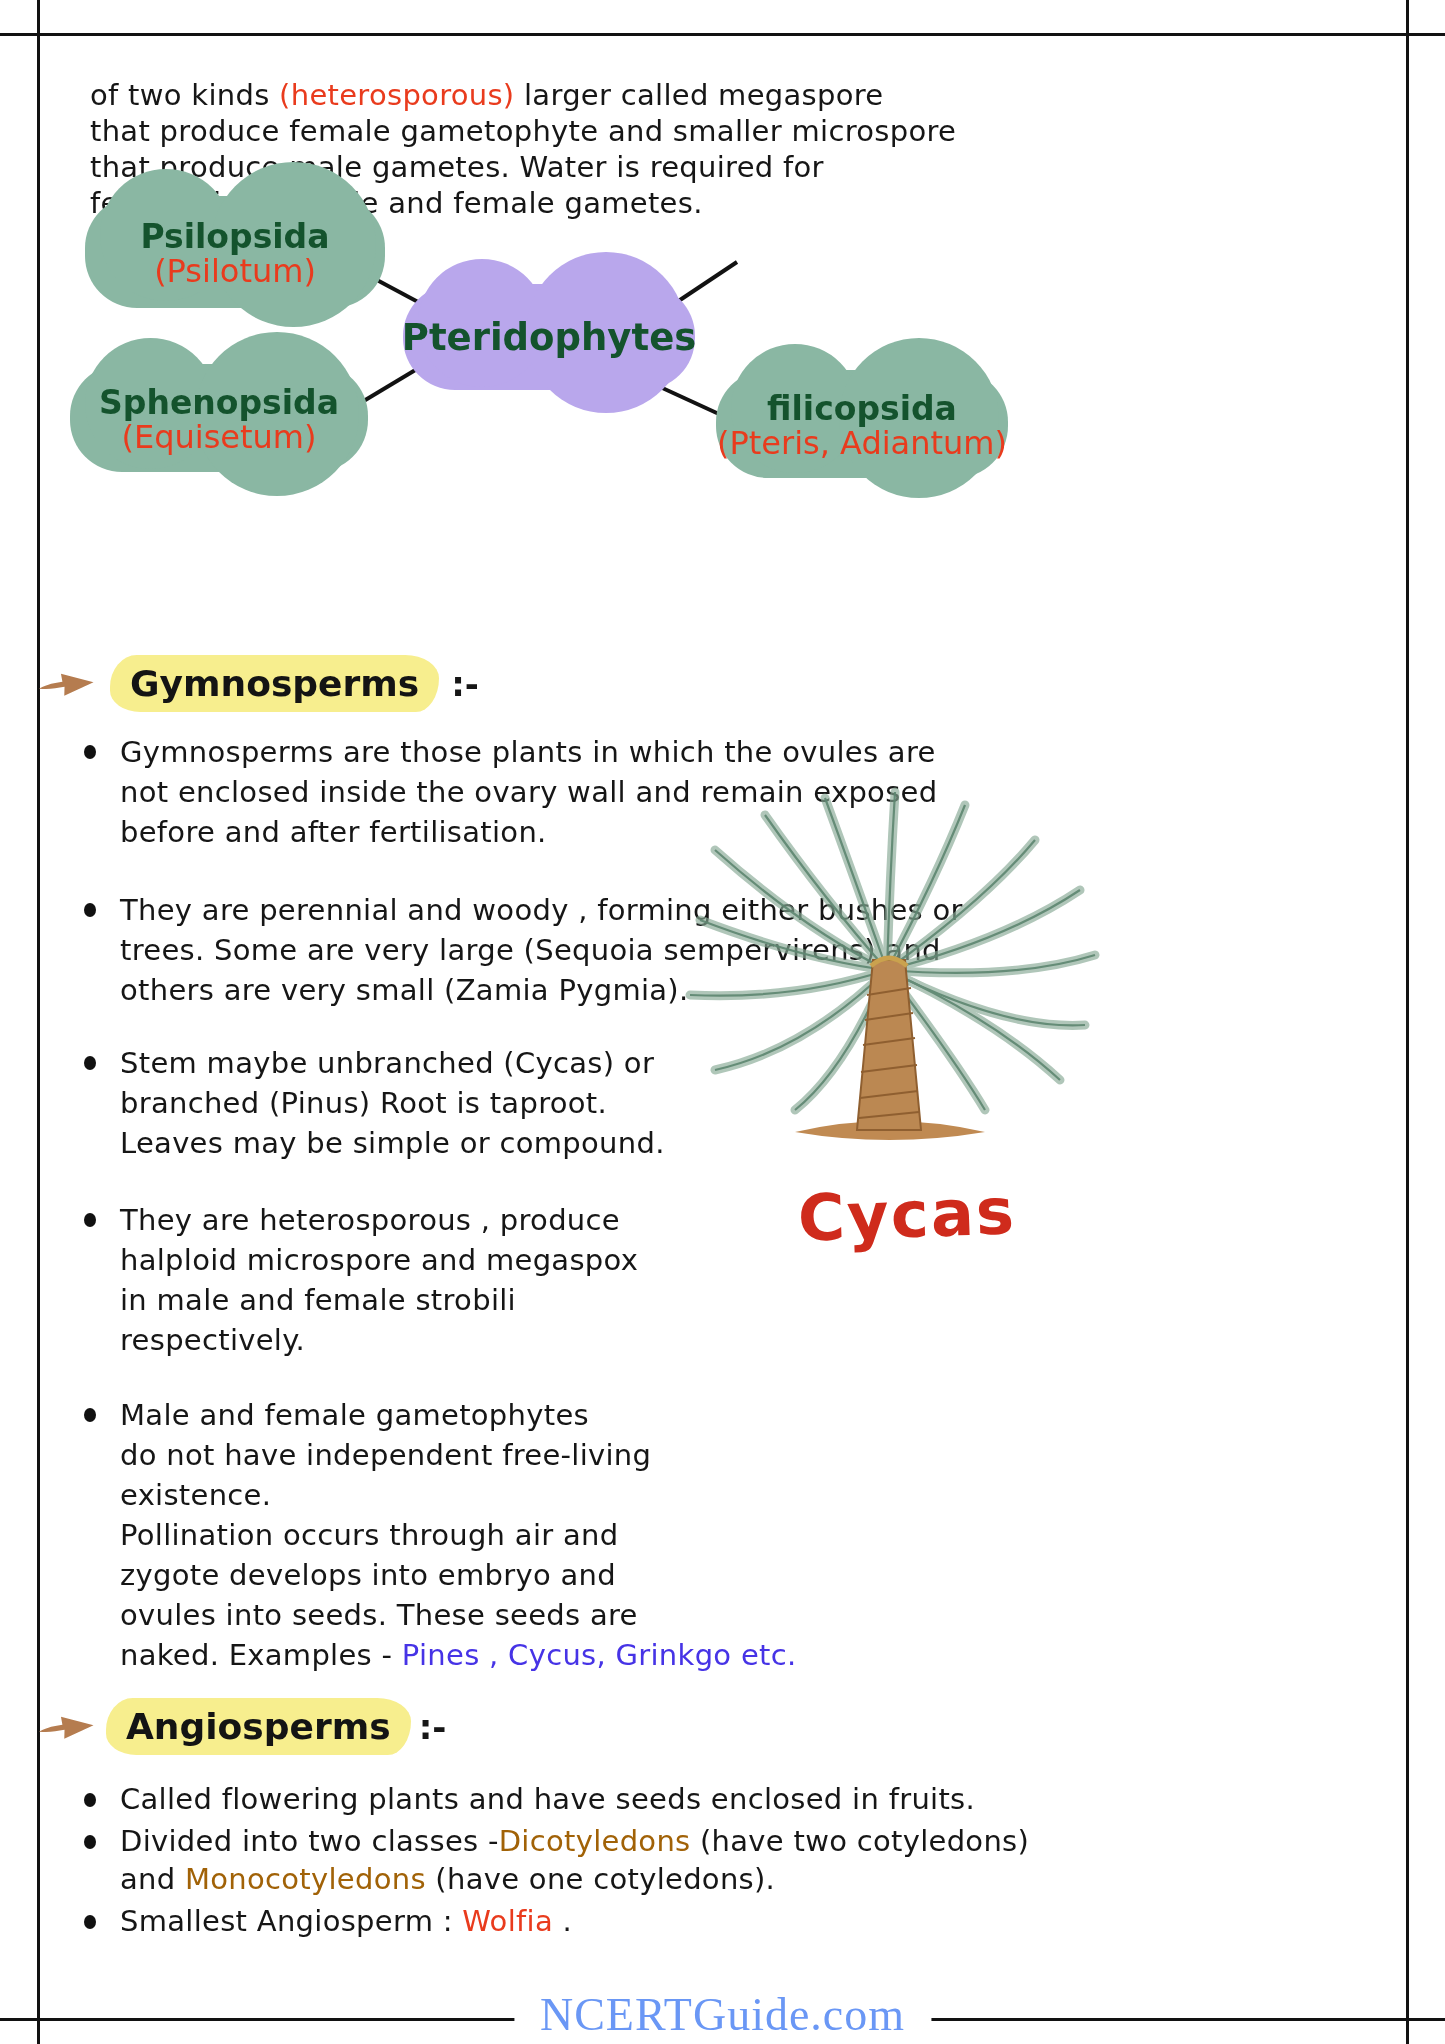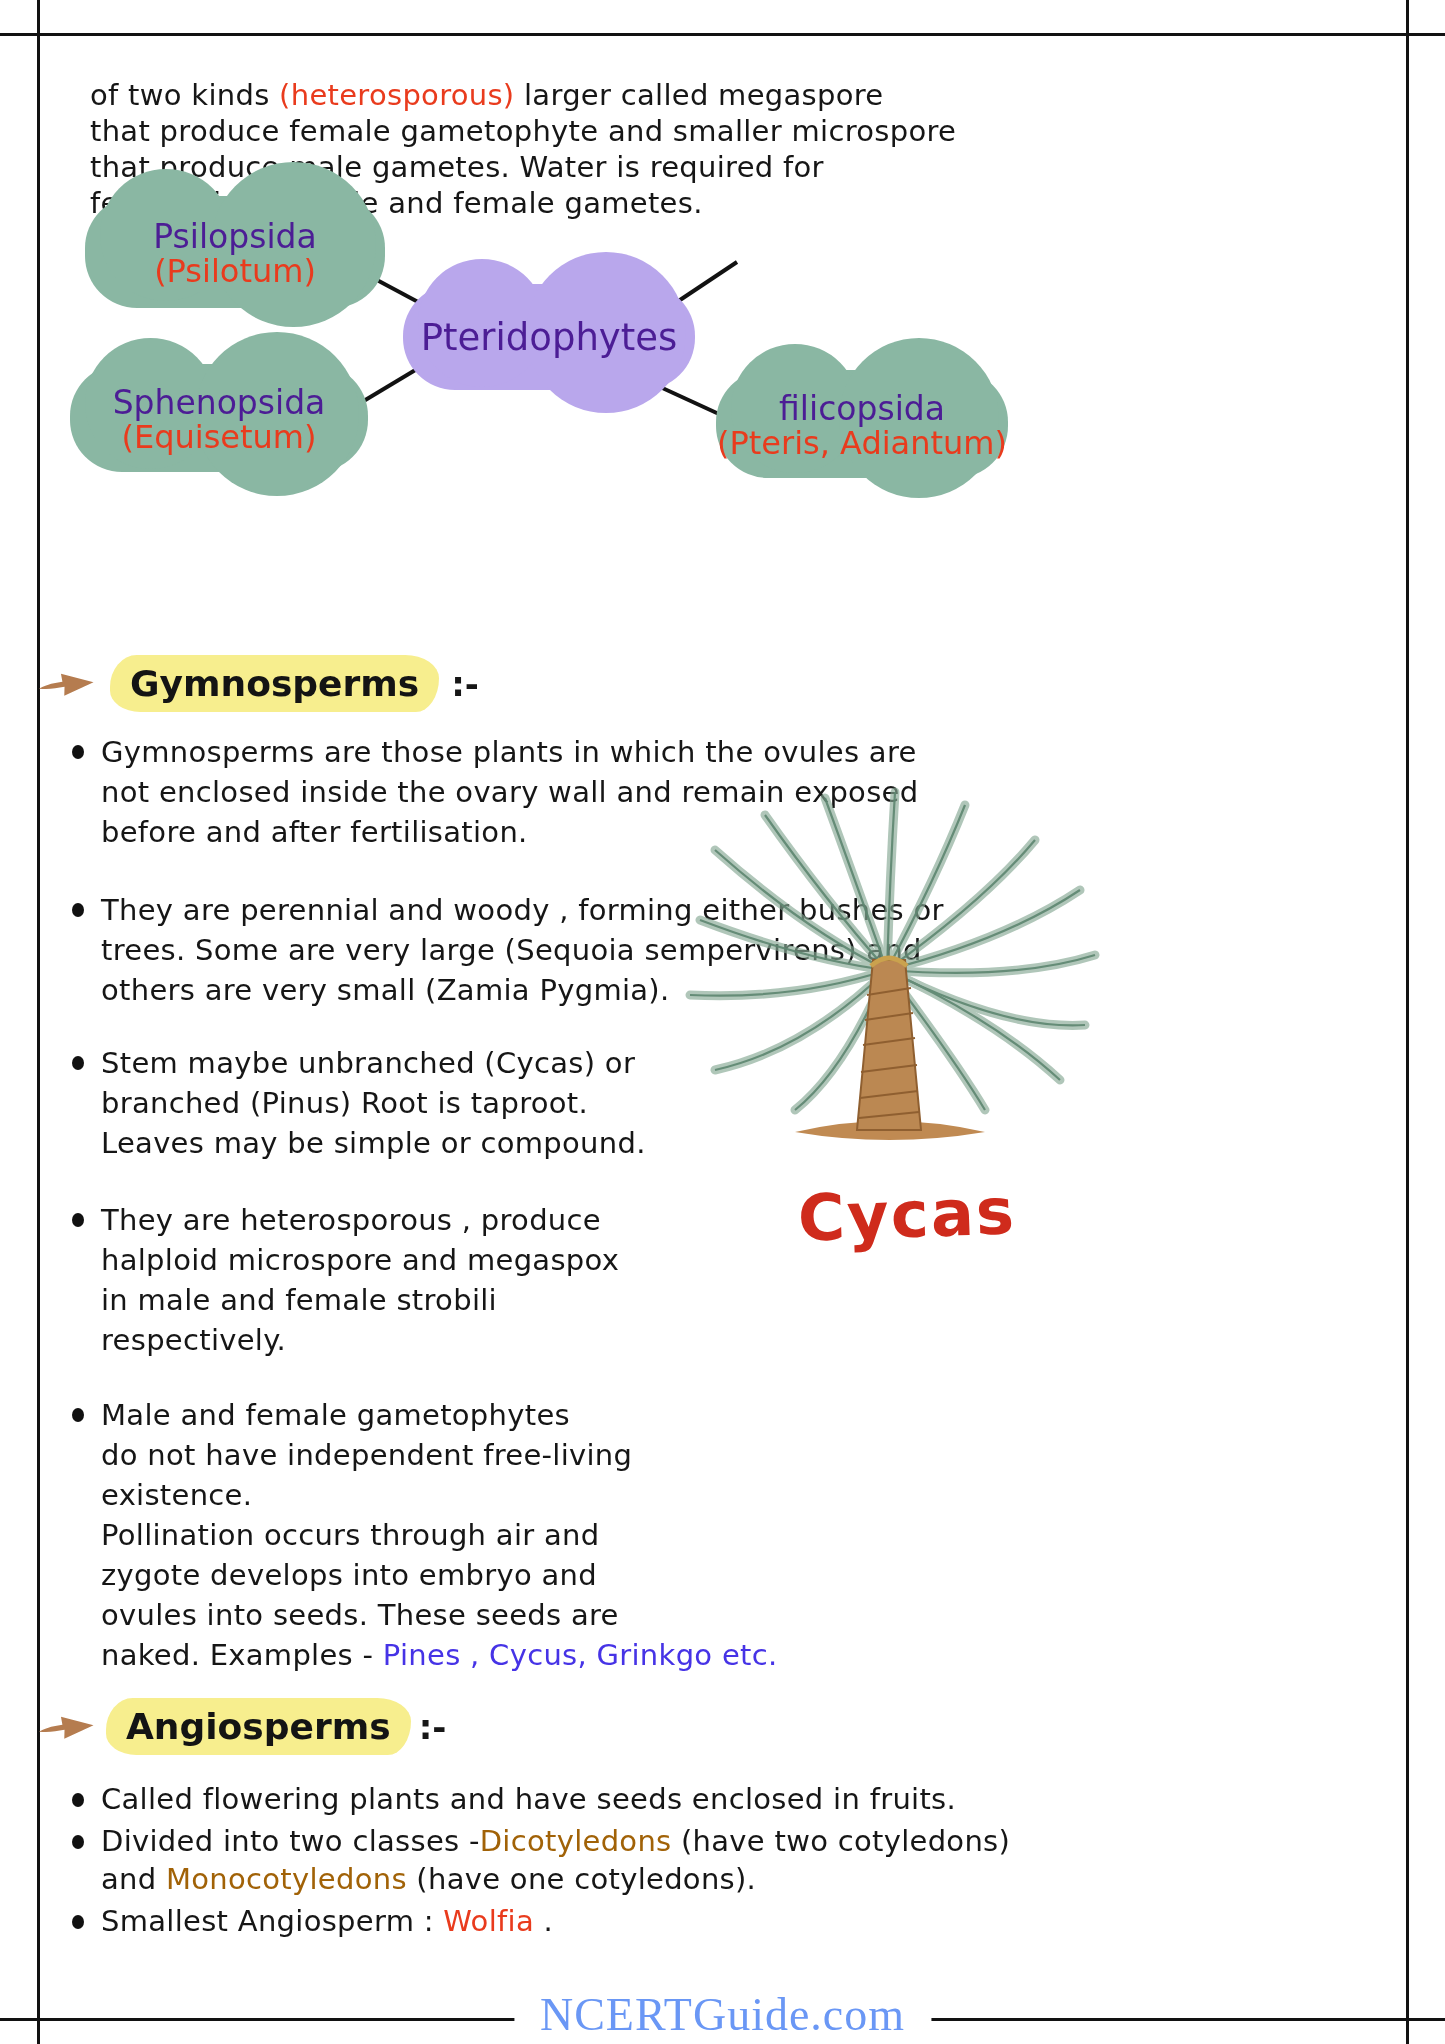--- a/index.html
+++ b/index.html
@@ -31,42 +31,42 @@
   .cloud{
     position:absolute;border-radius:52px;
     display:flex;flex-direction:column;justify-content:center;align-items:center;
     text-align:center;
   }
   .cloud::before,.cloud::after{
     content:"";position:absolute;background:inherit;border-radius:50%;
   }
   .cloud::before{width:44%;padding-top:44%;left:5%;top:-24%;}
   .cloud::after{width:55%;padding-top:55%;right:3%;top:-30%;}
-  .cloud .lbl{position:relative;z-index:1;font-size:33px;font-weight:400;color:#4c1d95;}
+  .cloud .lbl{position:relative;z-index:1;font-size:33px;font-weight:700;color:#14532d;}
   .cloud .latin{position:relative;z-index:1;font-size:32px;font-weight:500;white-space:pre-line;line-height:31px;}
   .cloud-green{background:#8ab7a3;}
   .cloud-purple{background:#b9a7ec;}
   .cloud-center .lbl{font-size:37px;}
 
   .diagram-lines{position:absolute;left:0;top:0;pointer-events:none;}
 
   
   .heading{position:absolute;display:flex;align-items:center;gap:12px;}
   .hl{
     background:#f7ee8e;
     padding:8px 20px;
     border-radius:30px 38px 26px 34px / 36px 26px 38px 24px;
     font-size:36px;font-weight:700;color:#141414;text-align:right;
   }
   .heading .suffix{font-size:34px;font-weight:600;}
   .arrow-icon{transform:rotate(-4deg);}
 
   
   .bullet{
-    position:absolute;left:72px;display:flex;gap:17px;
+    position:absolute;left:84px;display:flex;gap:24px;
     font-size:29px;font-weight:500;
   }
   .g .bullet-text{line-height:40px;}
   .a .bullet-text{line-height:38px;}
   .dot{
     flex:0 0 auto;width:12px;height:14px;border-radius:50%;
     background:#111;margin-top:13px;
   }
   .bullet-text{white-space:pre-line;letter-spacing:.3px;}
 

